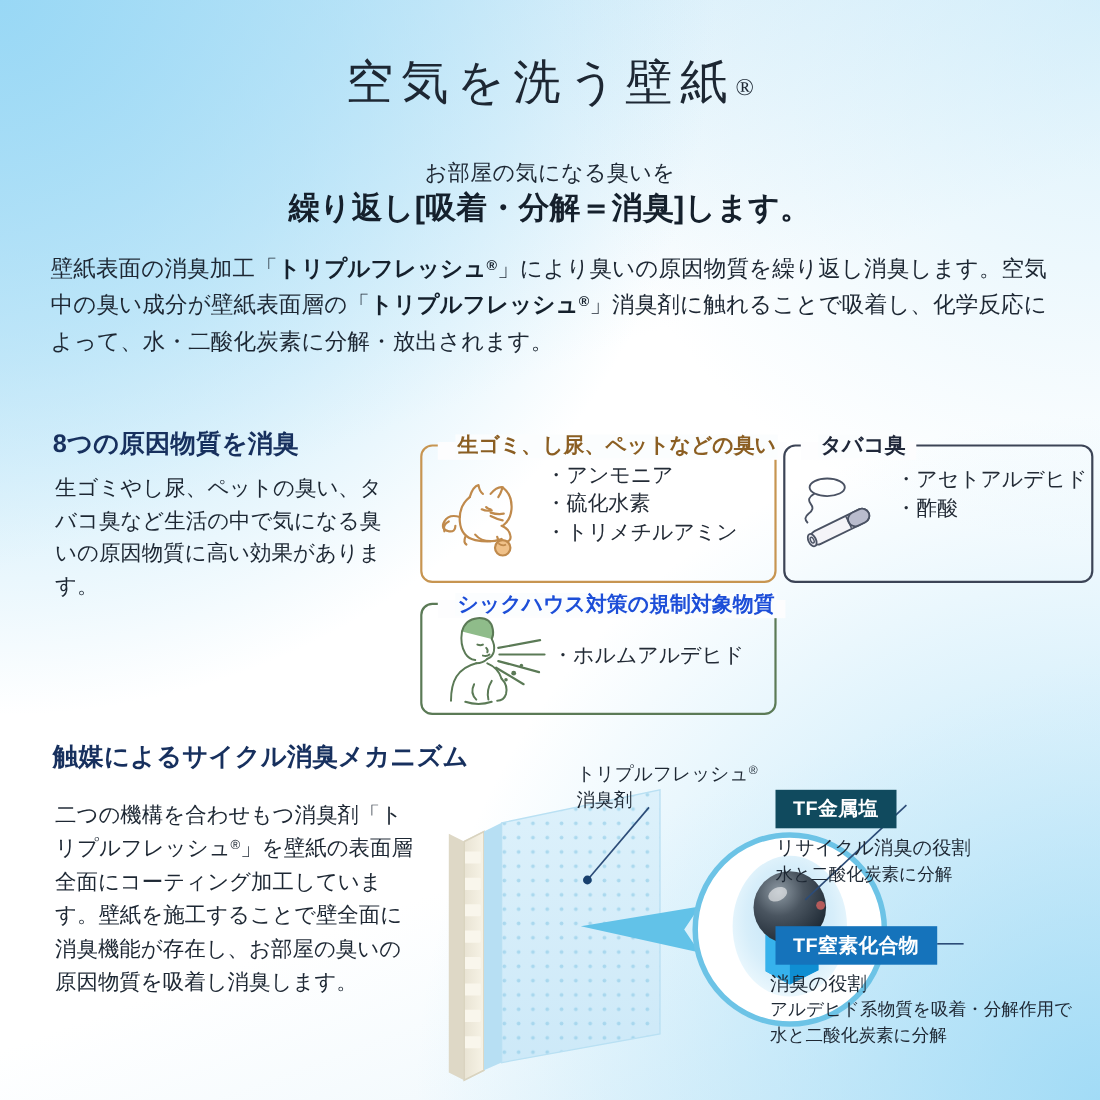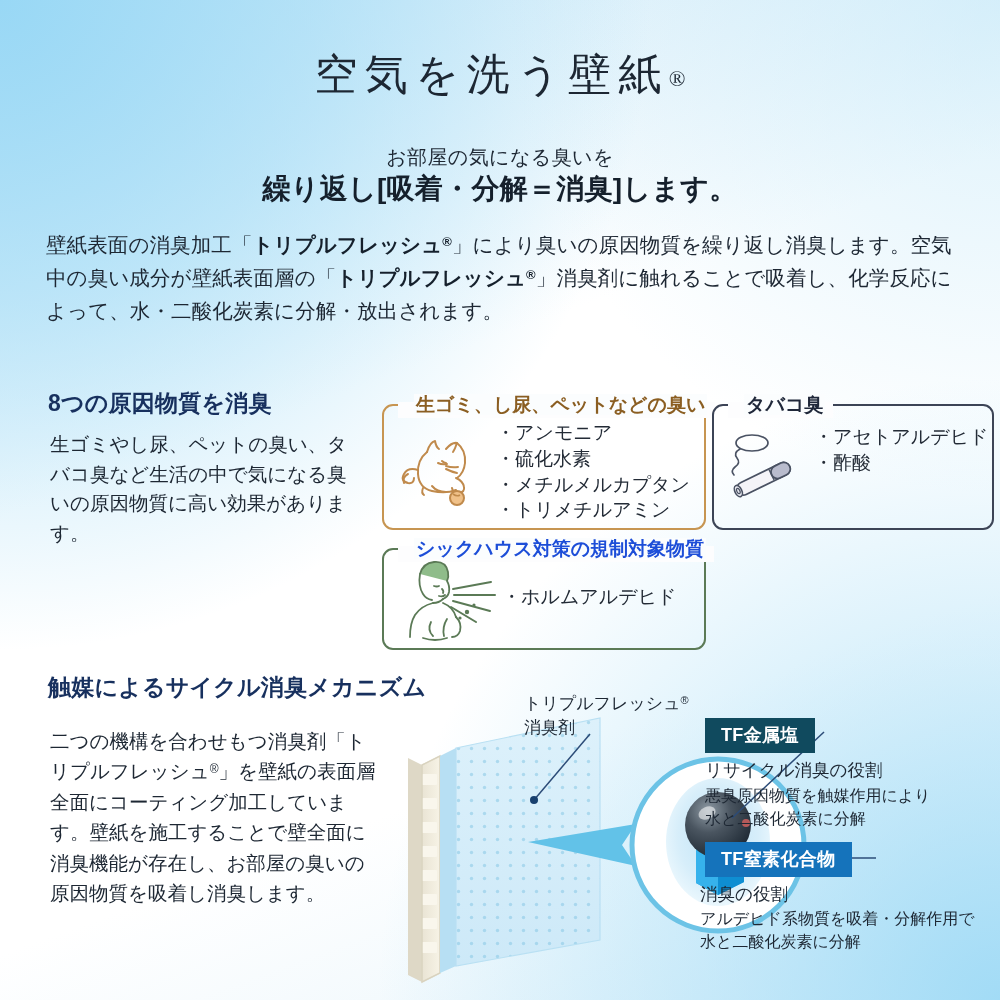--- a/index.html
+++ b/index.html
@@ -152,21 +152,20 @@
         <path d="M38 56 q5 6 14 6"></path>
         <path d="M29 58 q-2 5 1 7"></path>
       </g>
       <circle cx="63" cy="68" r="7" fill="#f0c189" stroke="#c08a4c" stroke-width="2"></circle>
       <path d="M59 64 q4 3 7 1" fill="none" stroke="#c08a4c" stroke-width="1.6"></path>
     </svg>
 
     <div class="chem-list" id="list-waste">
       <div>・アンモニア</div>
       <div>・硫化水素</div>
-      <div>・メチルメルカプタン</div>
       <div>・トリメチルアミン</div>
     </div>
   </div>
 
   <div class="fsbox" id="box-tobacco">
     <div class="legend"><span>タバコ臭</span></div>
 
     <svg class="ill" id="ill-cig" width="86" height="72" viewBox="0 0 86 72">
       <ellipse cx="30" cy="11" rx="16" ry="8" fill="none" stroke="#4a5263" stroke-width="1.7"></ellipse>
       <path d="M18 17 q-7 4 -3 9 q4 5 -2 9 q-5 4 -1 8" fill="none" stroke="#4a5263" stroke-width="1.7" stroke-linecap="round"></path>
@@ -300,21 +299,20 @@
     </svg>
 
     <div class="dlabel" id="lbl-tf">
       <div><span>トリプルフレッシュ</span><span class="reg">®</span></div>
       <div>消臭剤</div>
     </div>
 
     <div class="badge" id="badge-metal">TF金属塩</div>
     <div class="dtitle" id="role-metal">リサイクル消臭の役割</div>
     <div class="ddesc" id="desc-metal">
-      <div>悪臭原因物質を触媒作用により</div>
       <div>水と二酸化炭素に分解</div>
     </div>
 
     <div class="badge" id="badge-nitro">TF窒素化合物</div>
     <div class="dtitle" id="role-nitro">消臭の役割</div>
     <div class="ddesc" id="desc-nitro">
       <div>アルデヒド系物質を吸着・分解作用で</div>
       <div>水と二酸化炭素に分解</div>
     </div>
 

